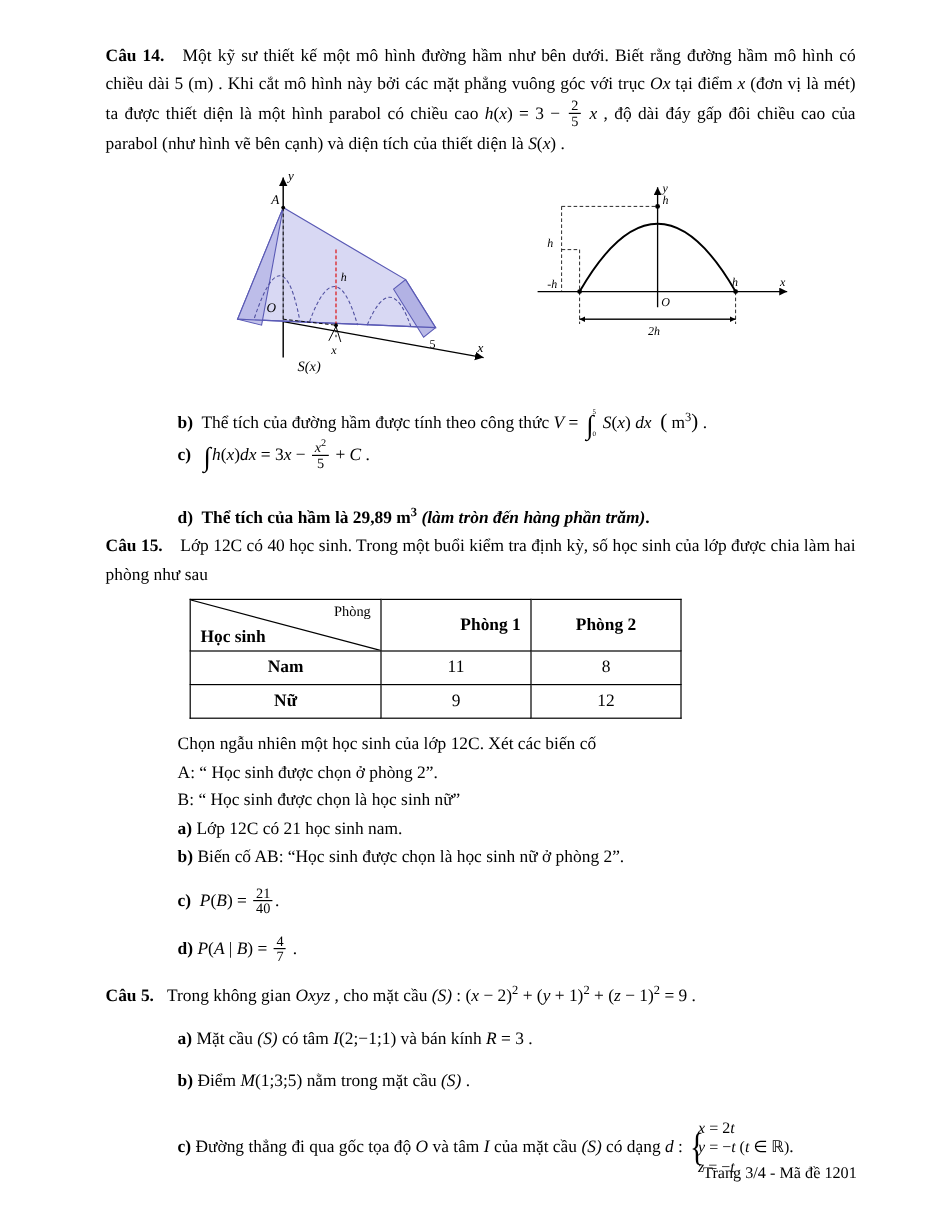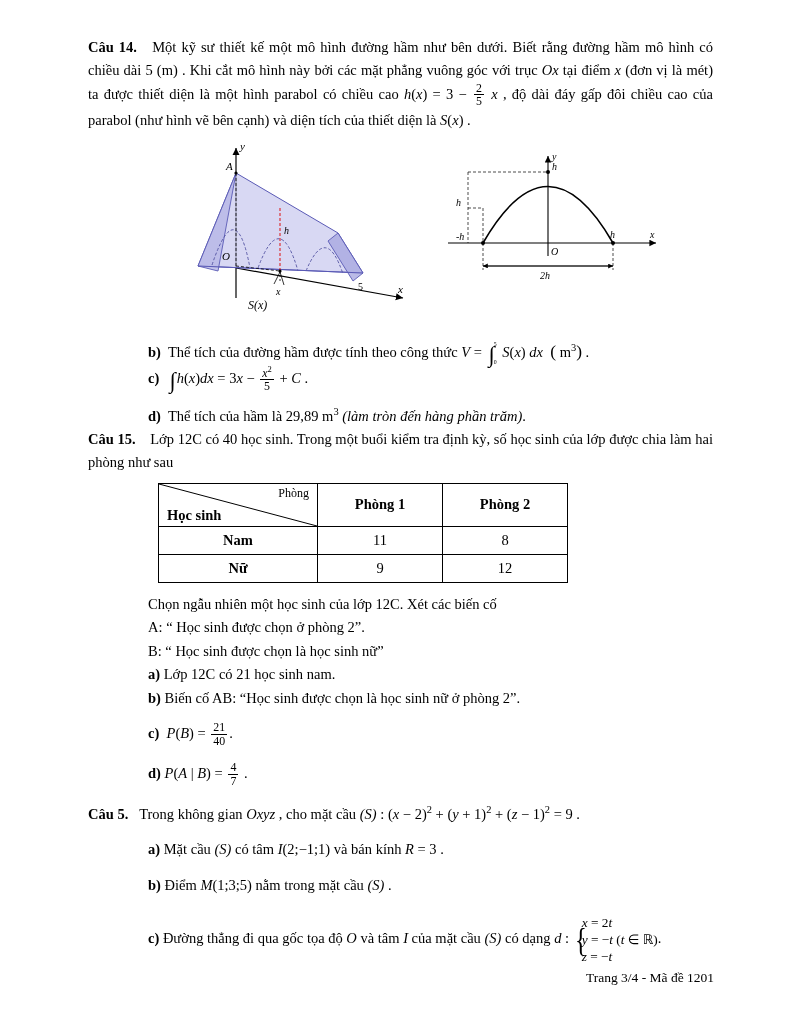--- a/index.html
+++ b/index.html
@@ -256,41 +256,41 @@
       <span class="math">S</span>(<span class="math">x</span>) <span class="math">dx</span>
       &nbsp;<span style="font-size:1.2em;">(</span>&nbsp;m<span class="sup">3</span><span style="font-size:1.2em;">)</span> .
     </div>
 
     <div class="para indent-1 block" style="">
       <b>c)</b>&nbsp; <span class="integral">∫</span><span class="math">h</span>(<span class="math">x</span>)<span class="math">dx</span> = 3<span class="math">x</span> −
       <span class="frac"><span class="num"><span class="math">x</span><span class="sup">2</span></span><span class="den">5</span></span>
       + <span class="math">C</span> .
     </div>
 
-    <div class="para indent-1 block" style="margin-top:10px;">
+    <div class="para indent-1 block" style="margin-top:26px;font-weight:bold;">
       <b>d)</b>&nbsp; Thể tích của hầm là 29,89 m<span class="sup">3</span> <span class="it">(làm tròn đến hàng phần trăm)</span>.
     </div>
 
     <div class="para block" style="margin-top:0;">
       <span class="q-label">Câu 15.</span>
       &nbsp;&nbsp;&nbsp;Lớp 12C có 40 học sinh. Trong một buổi kiểm tra định kỳ, số học sinh của lớp được chia
       làm hai phòng như sau
     </div>
 
     <table class="tbl">
       <tbody>
           <tr>
         <th class="hdr-cell">
           <svg width="158" height="42">
                 <line x1="0" y1="0" x2="158" y2="42" stroke="#000" stroke-width="1"></line>
               </svg>
           <span class="tl">Phòng</span>
           <span class="bl">Học sinh</span>
         </th>
-        <th style="width:108px;">Phòng 1</th>
+        <th style="width:108px;text-align:right;">Phòng 1</th>
         <th style="width:108px;">Phòng 2</th>
       </tr>
       <tr>
         <th>Nam</th>
         <td>11</td>
         <td>8</td>
       </tr>
       <tr>
         <th>Nữ</th>
         <td>9</td>

